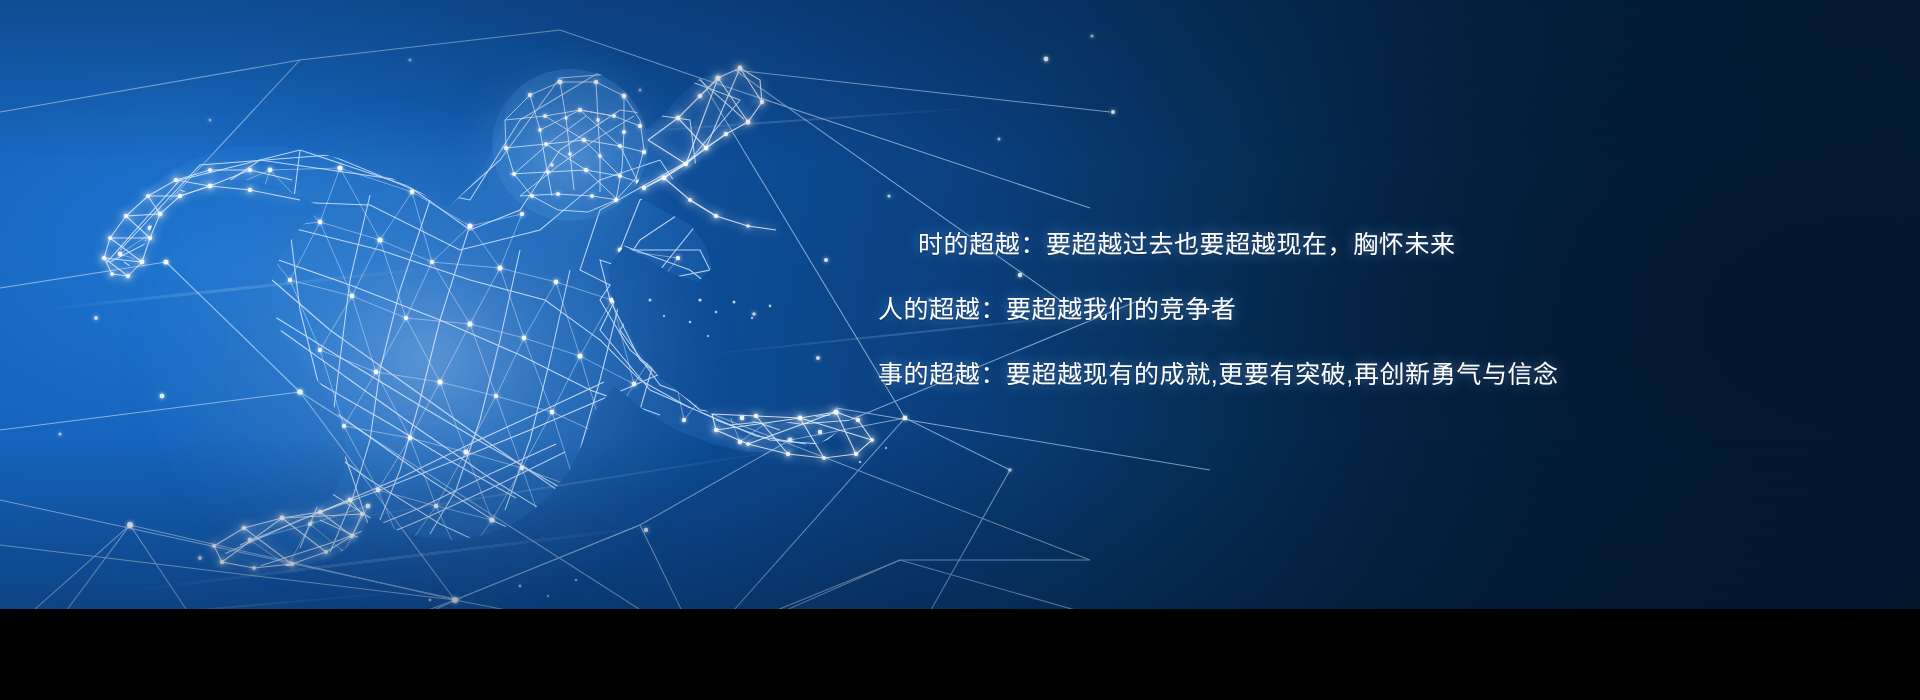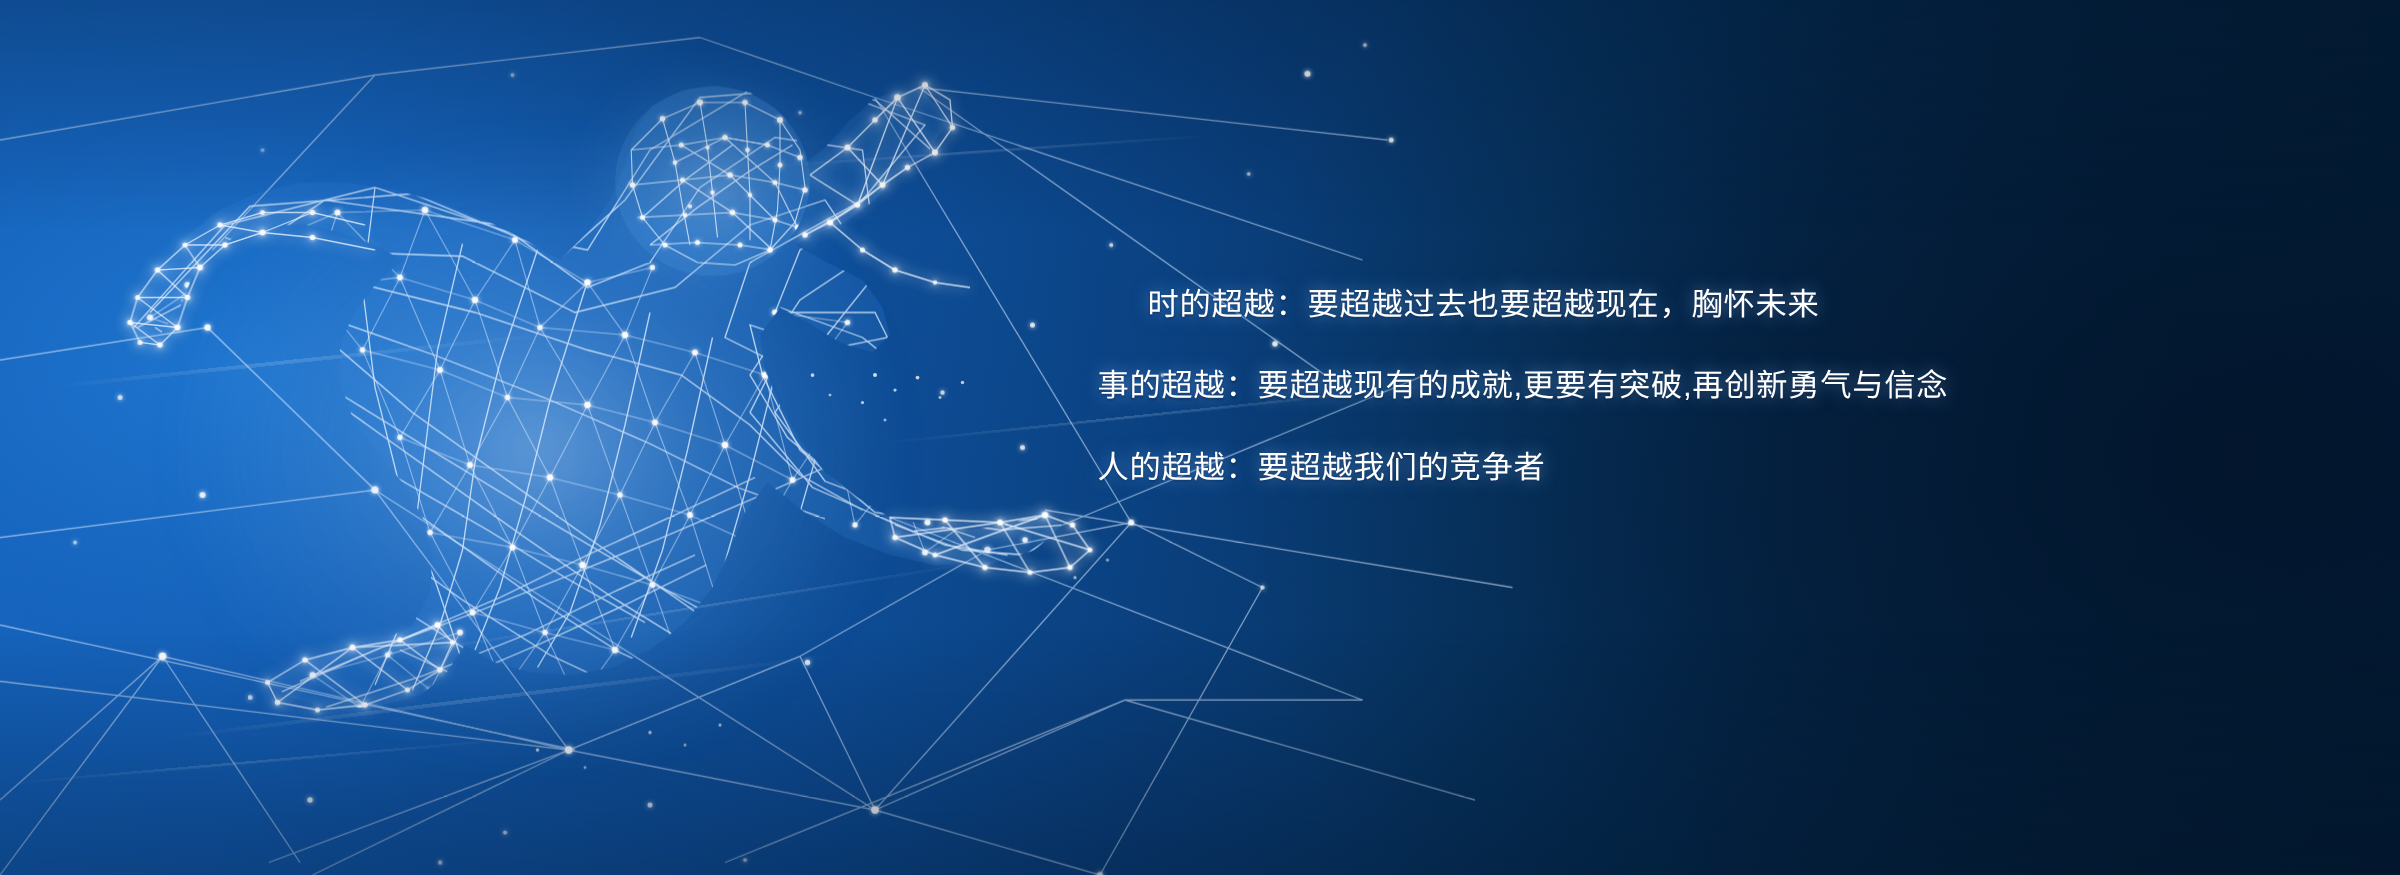--- a/index.html
+++ b/index.html
@@ -4,21 +4,21 @@
 <title>Hero Banner</title>
 <style>
   html, body {
     margin: 0;
     padding: 0;
     background: #000;
   }
   #stage {
     position: relative;
     width: 1920px;
-    height: 700px;
+    height: 609px;
     overflow: hidden;
     font-family: "Liberation Sans", "DejaVu Sans", sans-serif;
     background: #0a3a7a;
   }
 
   
   .bg-base {
     position: absolute;
     inset: 0;
     background: linear-gradient(100deg,
@@ -555,17 +555,17 @@
       <circle cx="468" cy="614" r="1.2" opacity="0.6"></circle>
       <circle cx="860" cy="462" r="1.3" opacity="0.65"></circle>
       <circle cx="886" cy="448" r="1.2" opacity="0.6"></circle>
     </g>
   </svg>
 
   <div class="bg-vignette"></div>
 
   <div class="copy">
     <div class="copy-line l1">时的超越：要超越过去也要超越现在，胸怀未来</div>
+    <div class="copy-line l3">人的超越：要超越我们的竞争者</div>
     <div class="copy-line l2">事的超越：要超越现有的成就,更要有突破,再创新勇气与信念</div>
-    <div class="copy-line l3">人的超越：要超越我们的竞争者</div>
   </div>
 
 </div>
 
 </body></html>

